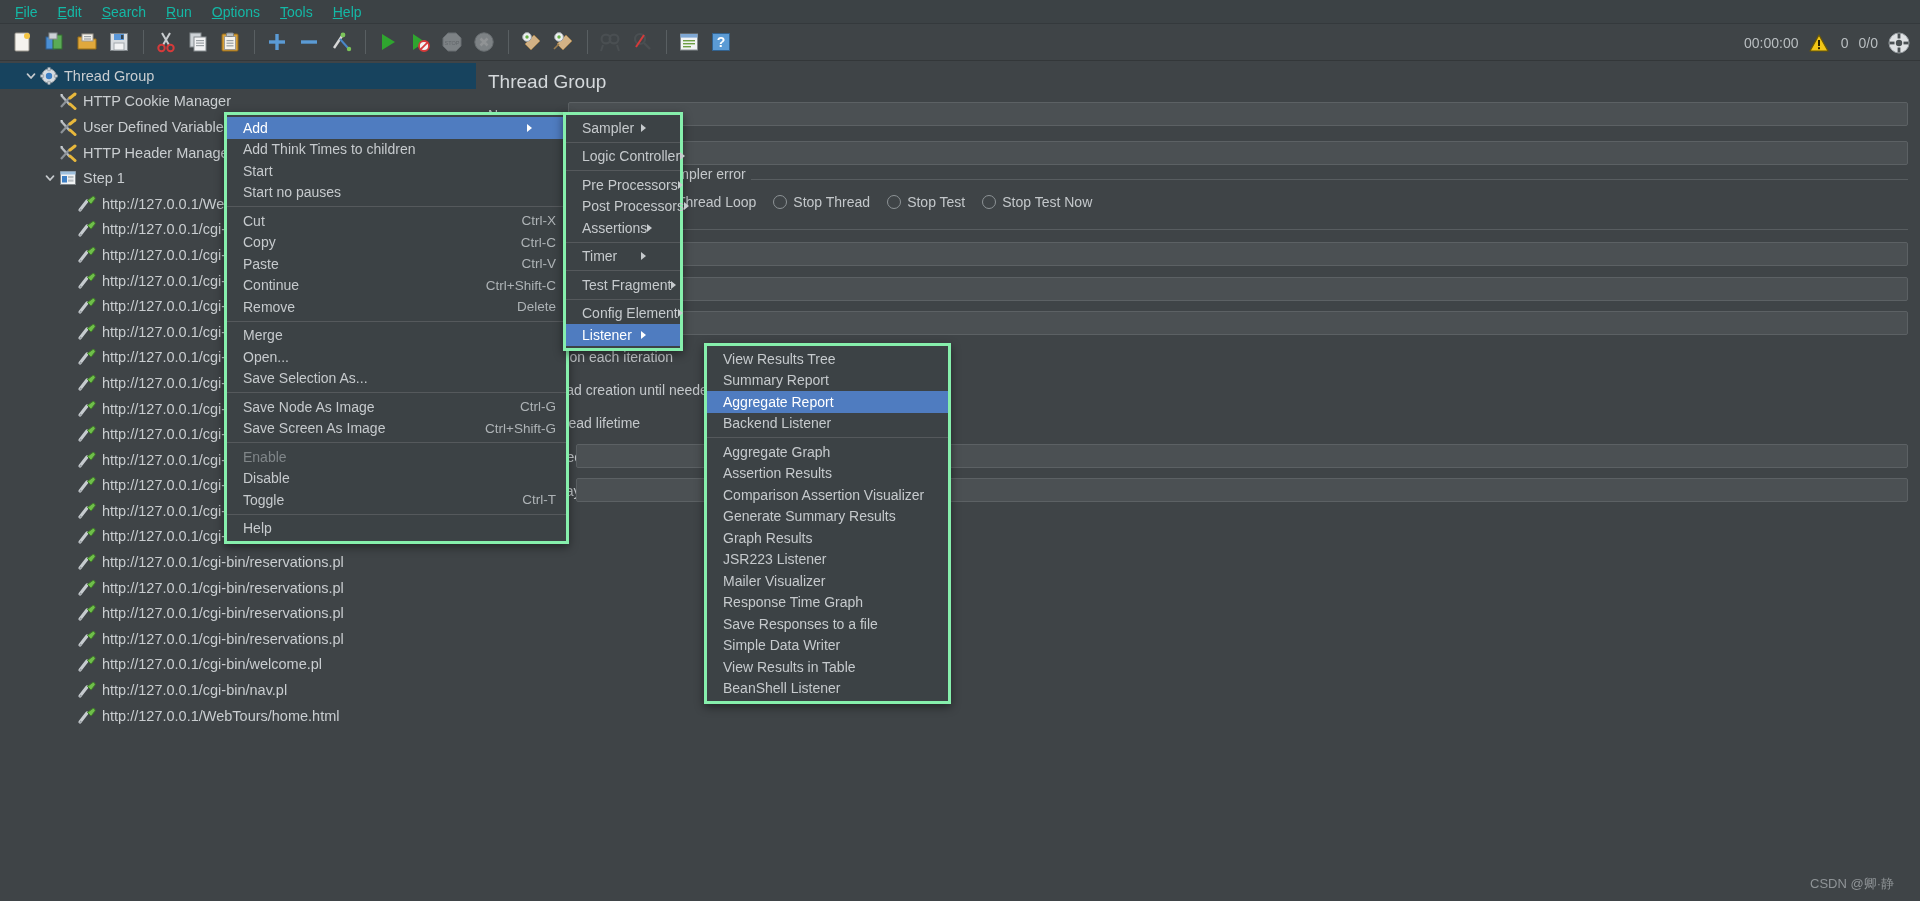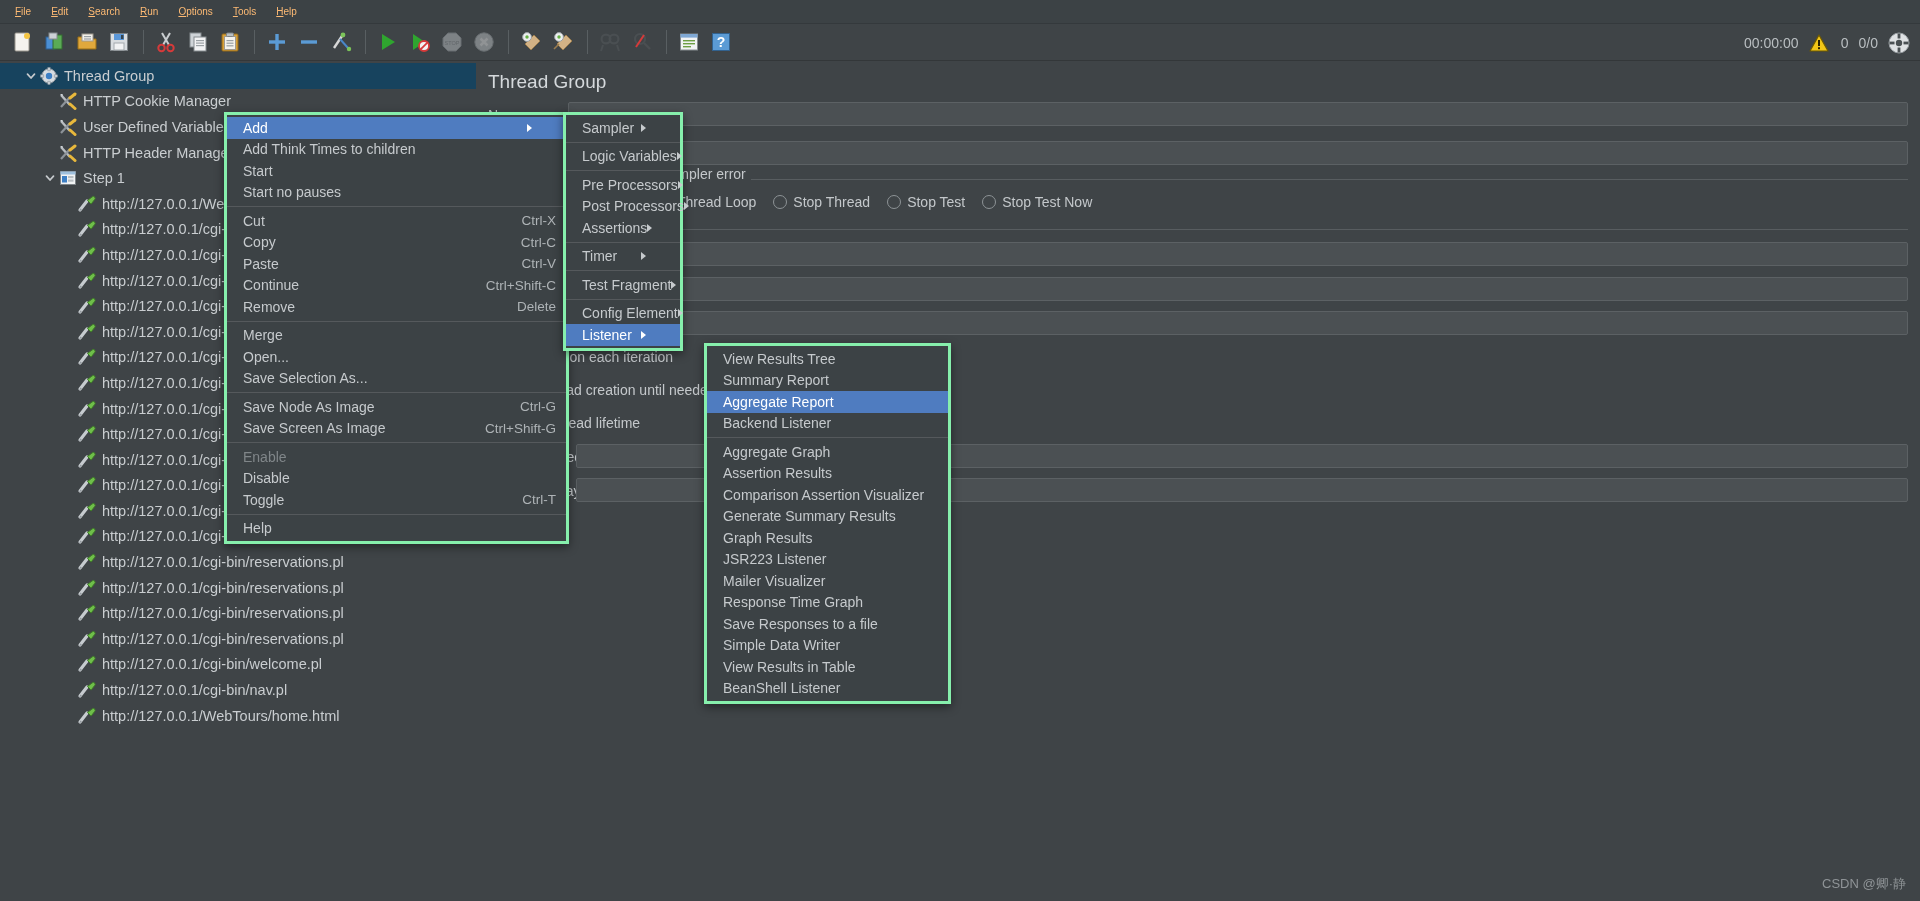--- a/index.html
+++ b/index.html
@@ -13,21 +13,21 @@
   #app { position: relative; width: 1920px; height: 901px; }
 
   
   .menubar {
     position: absolute; left: 0; top: 0; width: 1920px; height: 24px;
     background: #3c4245; display: flex; align-items: center;
     padding-left: 6px; gap: 2px;
     border-bottom: 1px solid #34393c;
   }
   .menubar .mi {
-    font-size: 10px; color: #fdba74; padding: 3px 9px; cursor: default;
+    font-size: 14px; color: #14b8a6; padding: 3px 9px; cursor: default;
     white-space: nowrap;
   }
   .menubar .mi u { text-decoration: underline; }
 
   
   .toolbar {
     position: absolute; left: 0; top: 24px; width: 1920px; height: 37px;
     background: #3f4447; display: flex; align-items: center;
     padding-left: 8px; border-bottom: 1px solid #333739;
   }
@@ -110,21 +110,21 @@
   .pitem .arrow {
     margin-left: auto; padding-left: 24px;
     width: 0; height: 0; border-left: 5px solid #c6cacd;
     border-top: 4px solid transparent; border-bottom: 4px solid transparent;
   }
   .pitem.hl .arrow { border-left-color: #ffffff; }
   .psep { height: 1px; background: #55595c; margin: 3px 0; }
 
   
   .wm {
-    position: absolute; right: 14px; bottom: 8px;
+    position: absolute; right: 26px; bottom: 8px;
     font-size: 13px; color: #8f9497; z-index: 99;
   }
 </style>
 </head>
 <body>
 
 <div id="app">
 
   <div class="menubar" id="menubar">
       <div class="mi"><u>F</u>ile</div>
@@ -782,21 +782,21 @@
       </div>
     </div>
 
   <div class="popup" id="addmenu" style="left:563px; top:112px; width:120px;">
       <div class="pitem">
         <span>Sampler</span>
         <span class="arrow"></span>
       </div>
       <div class="psep"></div>
       <div class="pitem">
-        <span>Logic Variables</span>
+        <span>Logic Controller</span>
         <span class="arrow"></span>
       </div>
       <div class="psep"></div>
       <div class="pitem">
         <span>Pre Processors</span>
         <span class="arrow"></span>
       </div>
       <div class="pitem">
         <span>Post Processors</span>
         <span class="arrow"></span>

